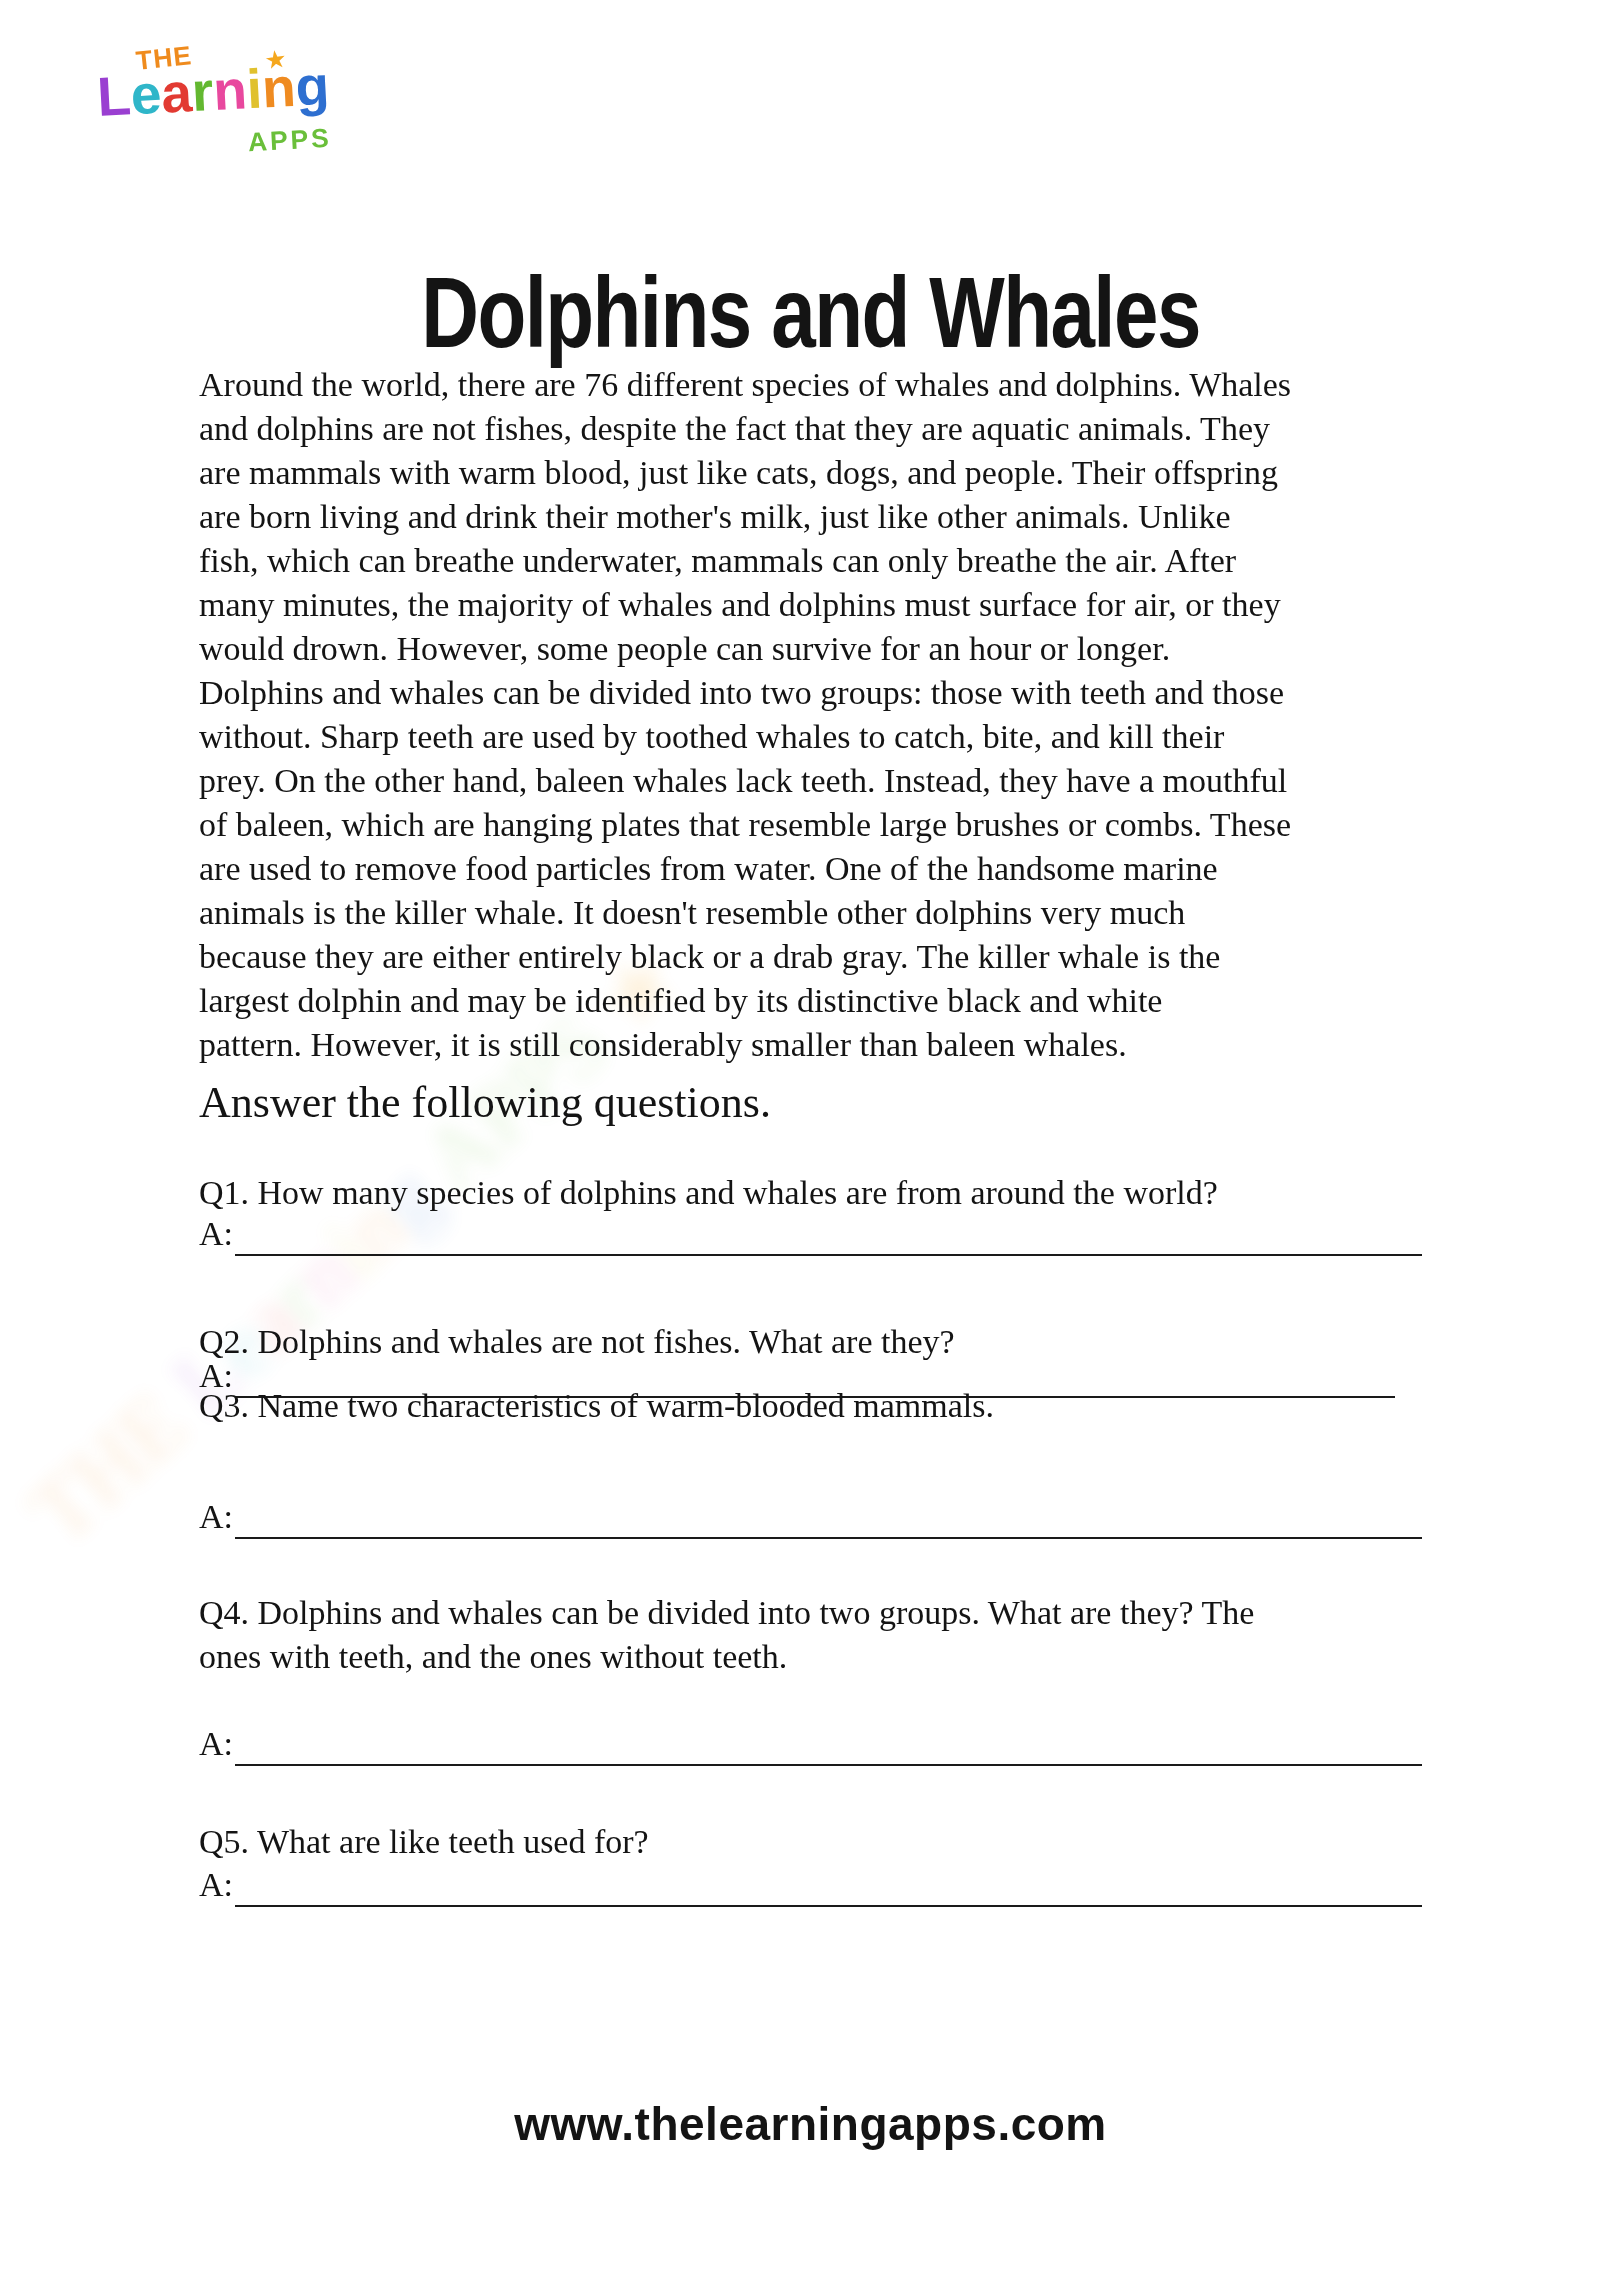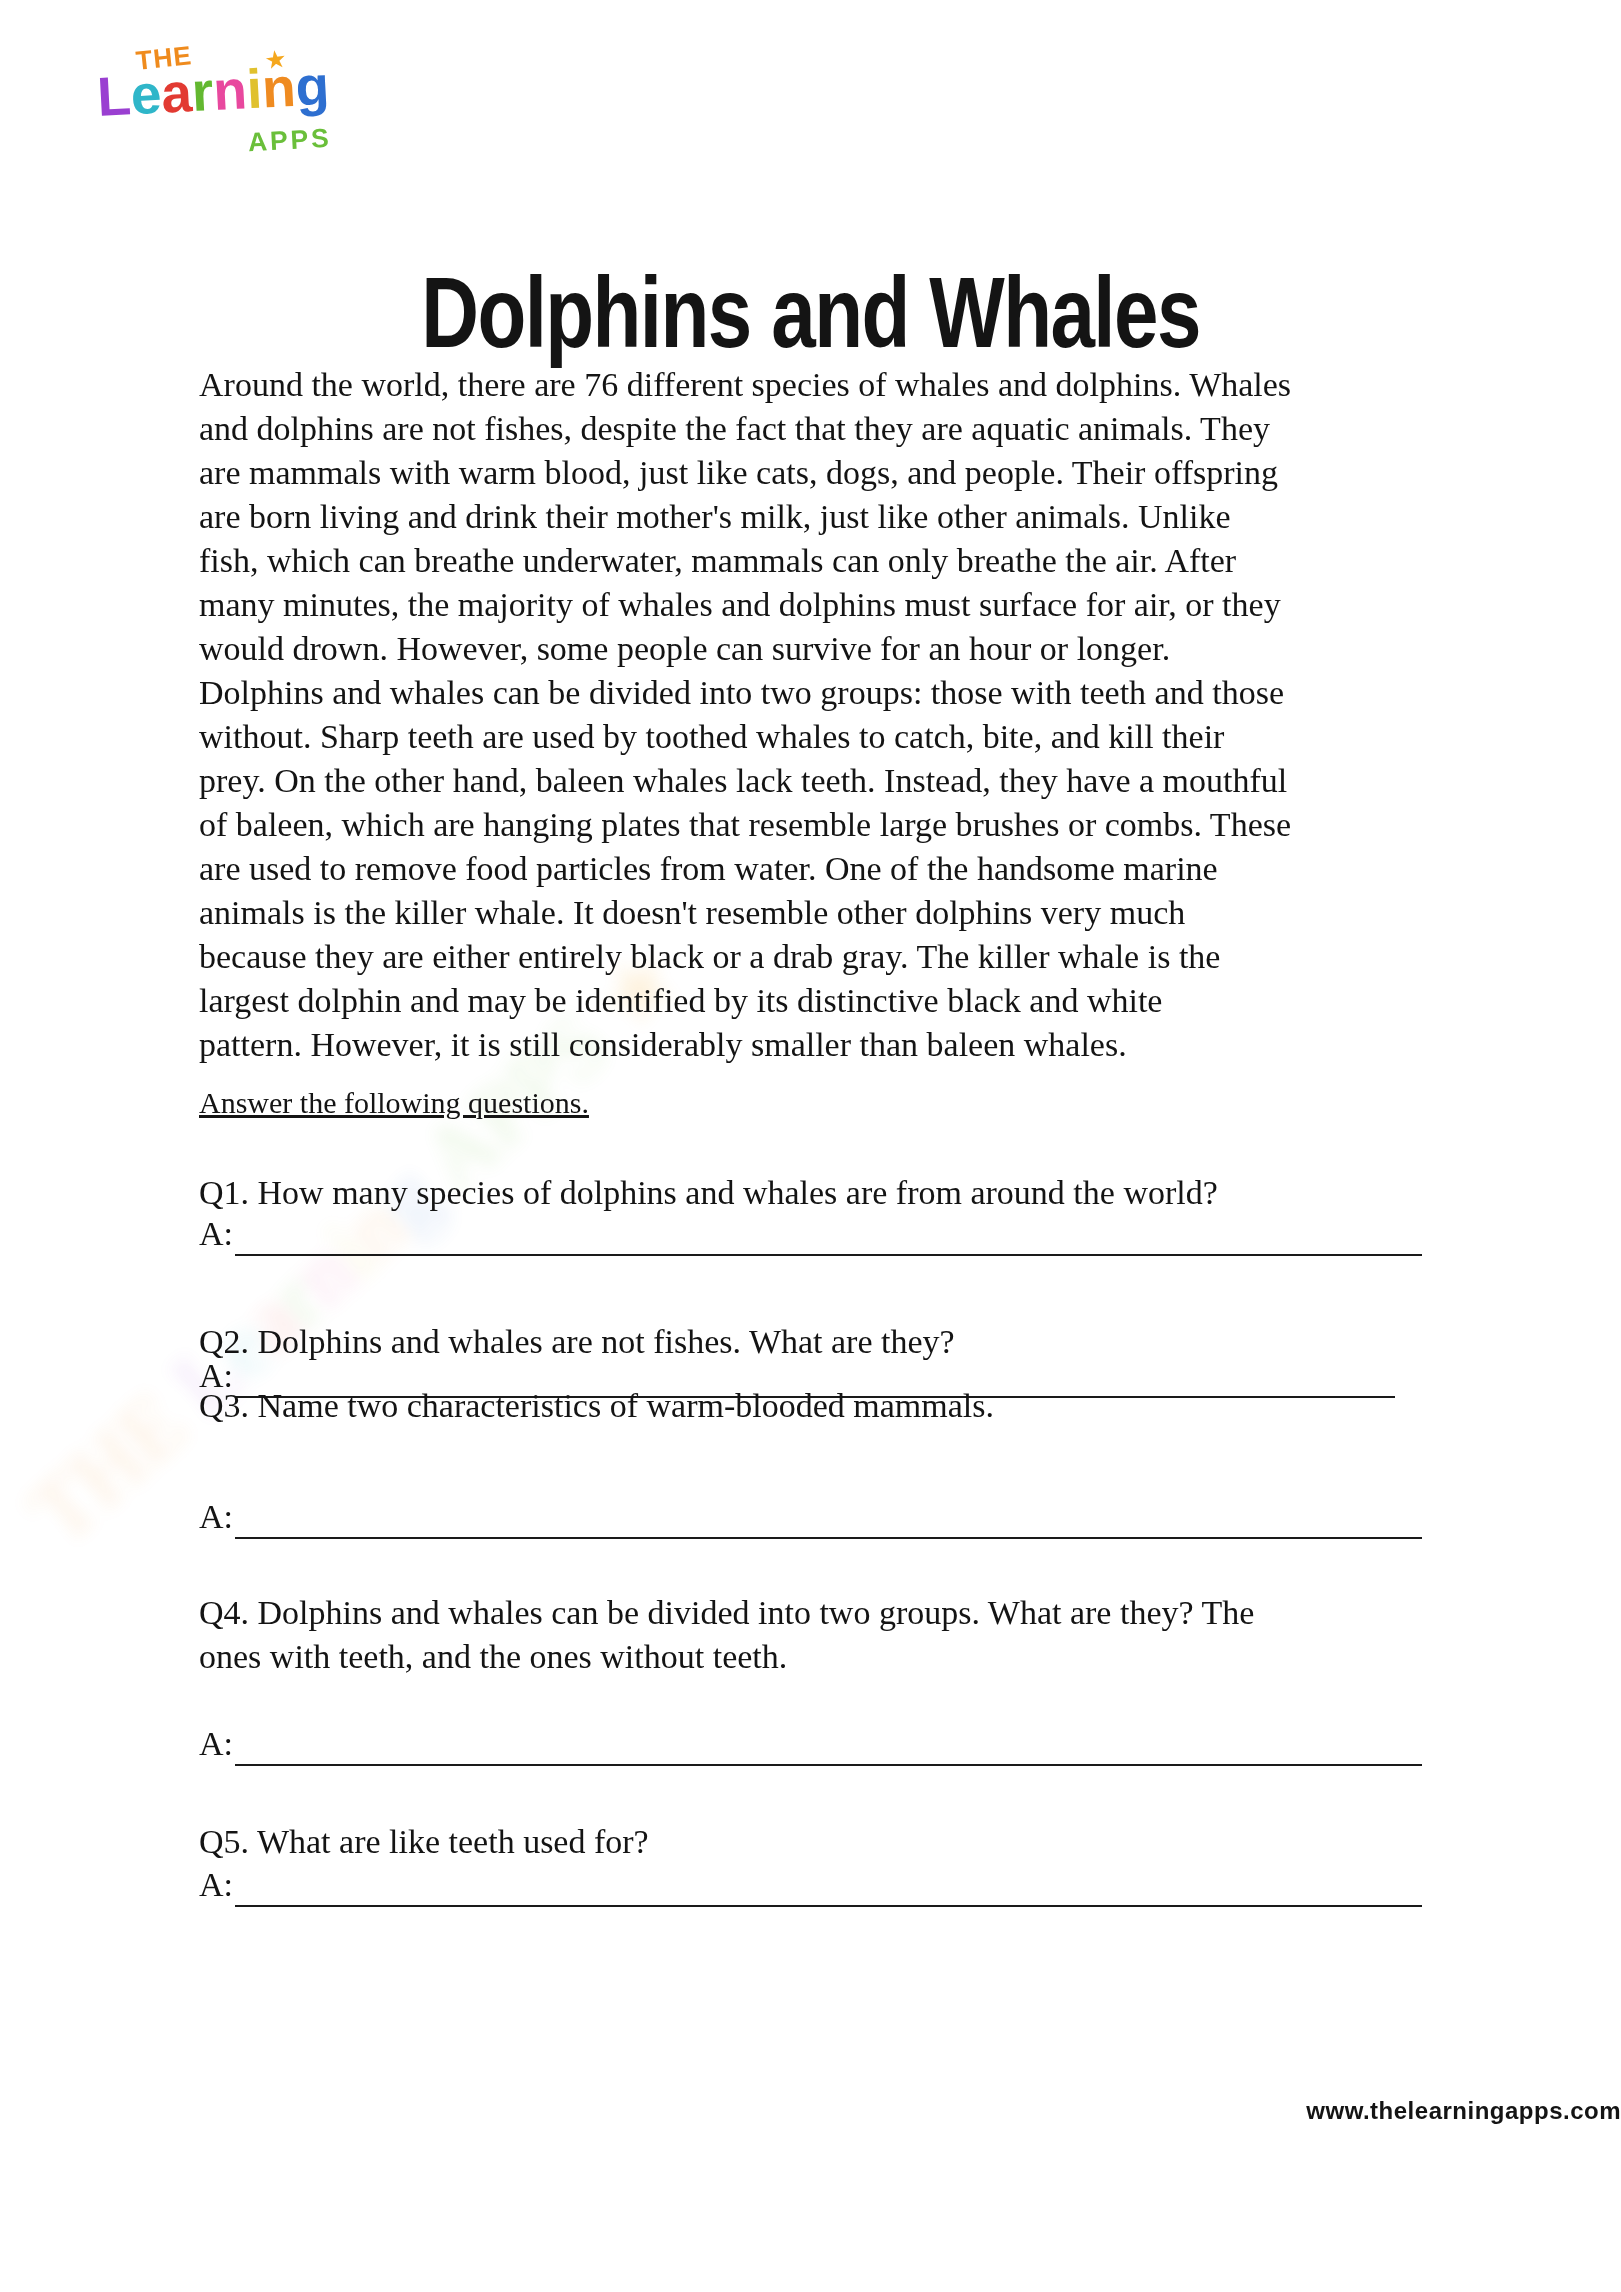--- a/index.html
+++ b/index.html
@@ -51,40 +51,40 @@
     font-weight:bold;font-size:100px;letter-spacing:-2px;
     transform:scaleX(0.80);transform-origin:50% 50%;
     white-space:nowrap;
   }
   
   .passage{
     position:absolute;left:199px;top:331px;width:1243px;
     font-size:34px;line-height:44px;white-space:pre-line;margin-top:32px;
   }
   .prompt{
-    position:absolute;left:199px;top:1081px;font-size:30px;line-height:44px;text-decoration:underline;
+    position:absolute;left:199px;top:1081px;font-size:44px;line-height:44px;
   }
   .question{
     position:absolute;left:199px;width:1243px;
     font-size:34px;line-height:44px;white-space:pre-line;
   }
   .answer-row{
     position:absolute;left:199px;width:1223px;height:44px;
     display:flex;align-items:stretch;
     font-size:34px;line-height:44px;
   }
   .answer-row .a-label{flex:0 0 auto;}
   .answer-row .answer-line{flex:1 1 auto;border-bottom:2.9px solid #1a1a1a;margin-left:2px;}
   .answer-row .answer-line.short{flex:0 0 auto;width:1160px;}
   
   .footer{
     position:absolute;left:0;top:2097px;width:100%;
-    text-align:right;
+    text-align:center;
     font-family:"Liberation Sans", sans-serif;
-    font-weight:bold;font-size:24px;letter-spacing:0.5px;
+    font-weight:bold;font-size:46px;letter-spacing:0.5px;
   }
 </style>
 </head>
 <body>
 
 <div id="page">
 
   <div class="watermark" aria-hidden="true">
     <span class="the" style="color: rgb(239, 139, 29);">THE</span>
     <span class="word"><span style="color: rgb(154, 63, 209);">L</span><span style="color: rgb(47, 182, 201);">e</span><span style="color: rgb(226, 58, 50);">a</span><span style="color: rgb(99, 184, 48);">r</span><span style="color: rgb(232, 72, 158);">n</span><span style="color: rgb(224, 193, 46);">i</span><span style="color: rgb(239, 139, 33);">n</span><span style="color: rgb(46, 111, 208);">g</span></span>

